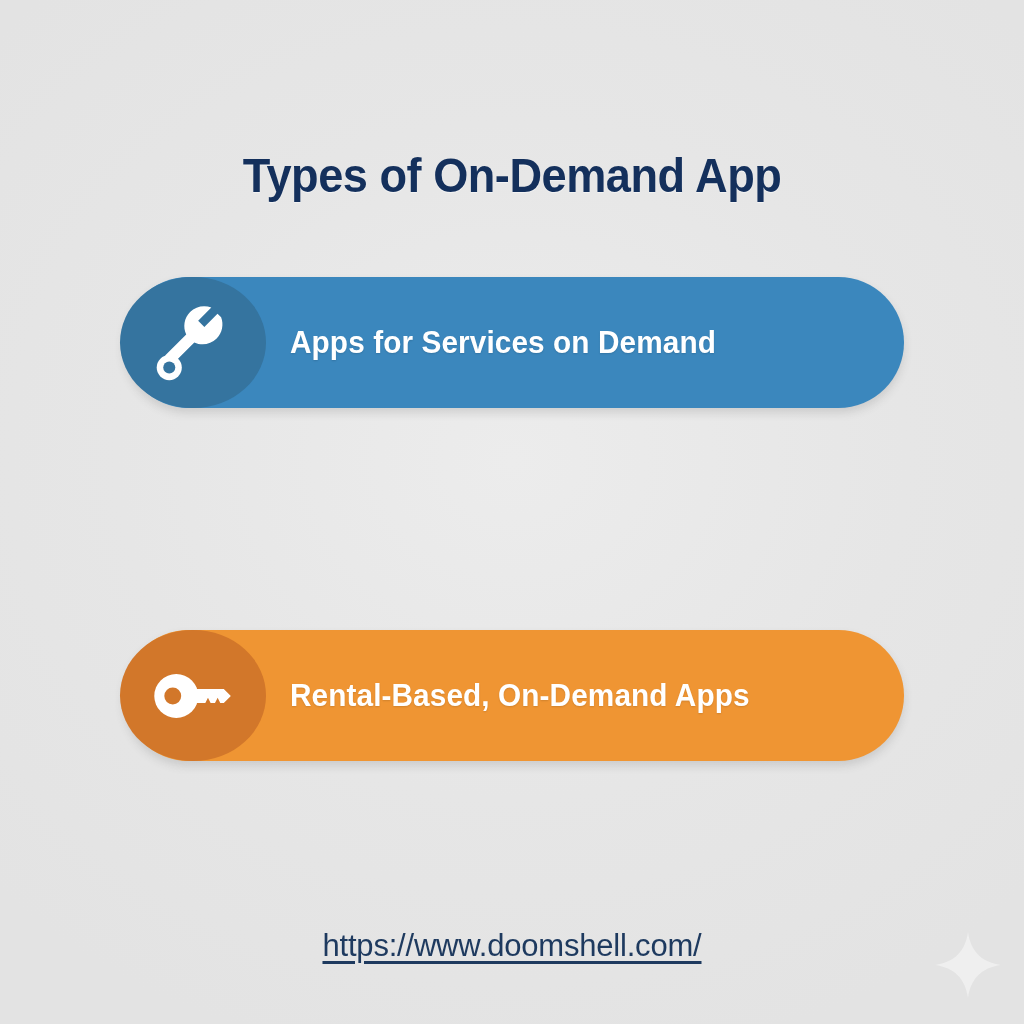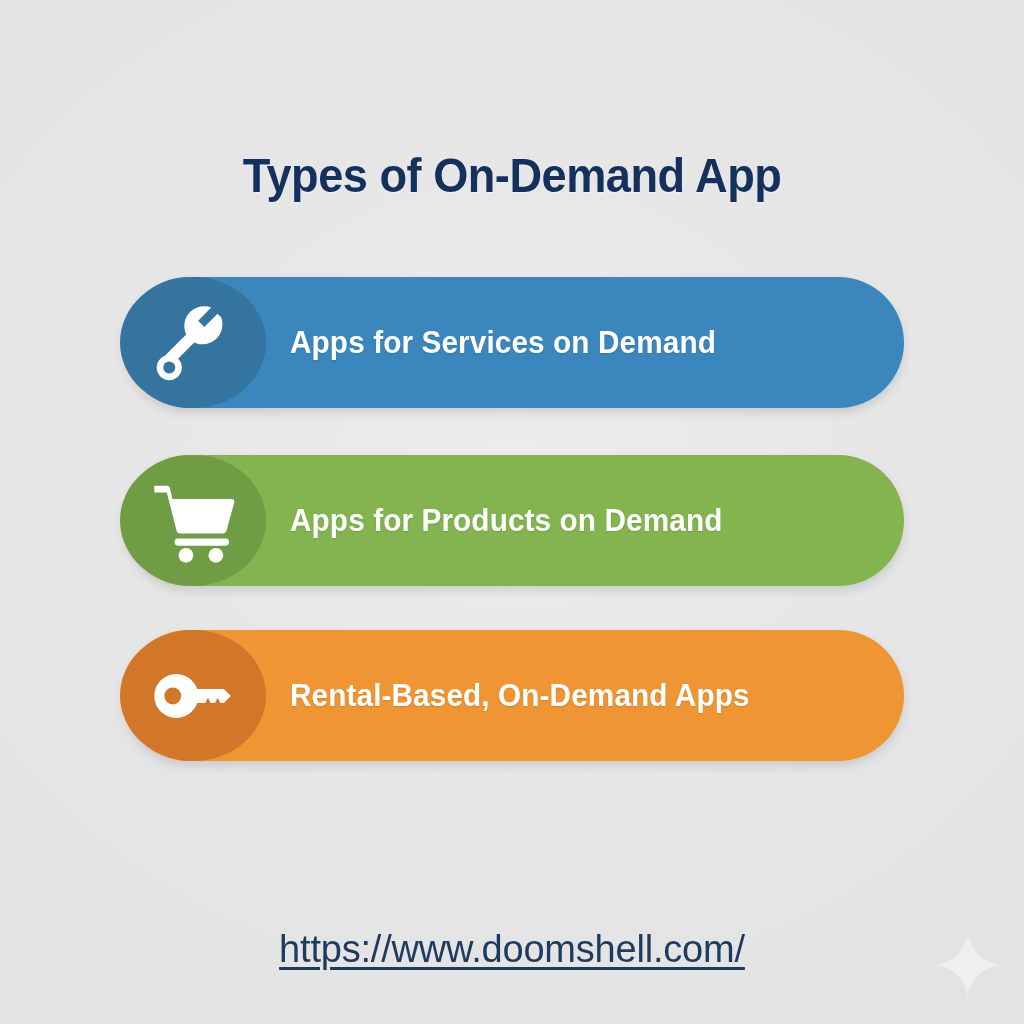--- a/index.html
+++ b/index.html
@@ -104,21 +104,21 @@
     white-space: nowrap;
   }
 
   
   .footer-url {
     position: absolute;
     left: 0;
     top: 928px;
     width: 1024px;
     text-align: center;
-    font-size: 38px;
+    font-size: 31px;
     color: #1e3a5f;
     text-decoration: underline;
     text-underline-offset: 5px;
     font-family: "Liberation Sans", sans-serif;
     letter-spacing: -0.2px;
   }
 
   
   .sparkle {
     position: absolute;
@@ -152,39 +152,20 @@
                        C84.1 38.3 85.9 28.5 82.7 20.2 Z"></path>
               <circle cx="22.4" cy="78.6" r="14.6"></circle>
               <circle cx="22.4" cy="78.6" r="7.0" fill="#35749f"></circle>
             </g>
           </svg>
         </span>
       </div>
       <div class="row-label" style="color: rgb(255, 255, 255);">Apps for Services on Demand</div>
     </div>
 
-    <div class="row r1">
-      <div class="pill" id="pill-1" style="background: rgb(132, 180, 79);"></div>
-      <div class="badge" id="badge-1" style="background: rgb(111, 156, 69);">
-        <span>
-          <svg width="88" height="88" viewBox="0 0 100 100" aria-hidden="true">
-            <g fill="#ffffff">
-              <path d="M6 10 h14 a4 4 0 0 1 3.9 3.1 L26.5 25 H94
-                       a3 3 0 0 1 2.9 3.8 L88.2 60.5
-                       a5 5 0 0 1 -4.8 3.6 H36.0
-                       a5 5 0 0 1 -4.9 -4.0 L20.2 17.5 H6 Z"></path>
-              <path d="M33 70 h54 a4 4 0 0 1 0 8 H33 a4 4 0 0 1 0 -8 Z"></path>
-              <circle cx="42" cy="89" r="8.4"></circle>
-              <circle cx="76" cy="89" r="8.4"></circle>
-            </g>
-          </svg>
-        </span>
-      </div>
-      <div class="row-label" style="color: rgb(255, 255, 255);">Apps for Products on Demand</div>
-    </div>
 
     <div class="row r2">
       <div class="pill" id="pill-2" style="background: rgb(239, 149, 51);"></div>
       <div class="badge" id="badge-2" style="background: rgb(210, 119, 42);">
         <span>
           <svg width="88" height="88" viewBox="0 0 100 100" aria-hidden="true">
             <g fill="#ffffff">
               <circle cx="31" cy="50" r="25"></circle>
               <path d="M52 42 H85 L93 50 L85 58 H81 L78 52 L75 58
                        H70 L67 52 L64 58 H52 Z"></path>

